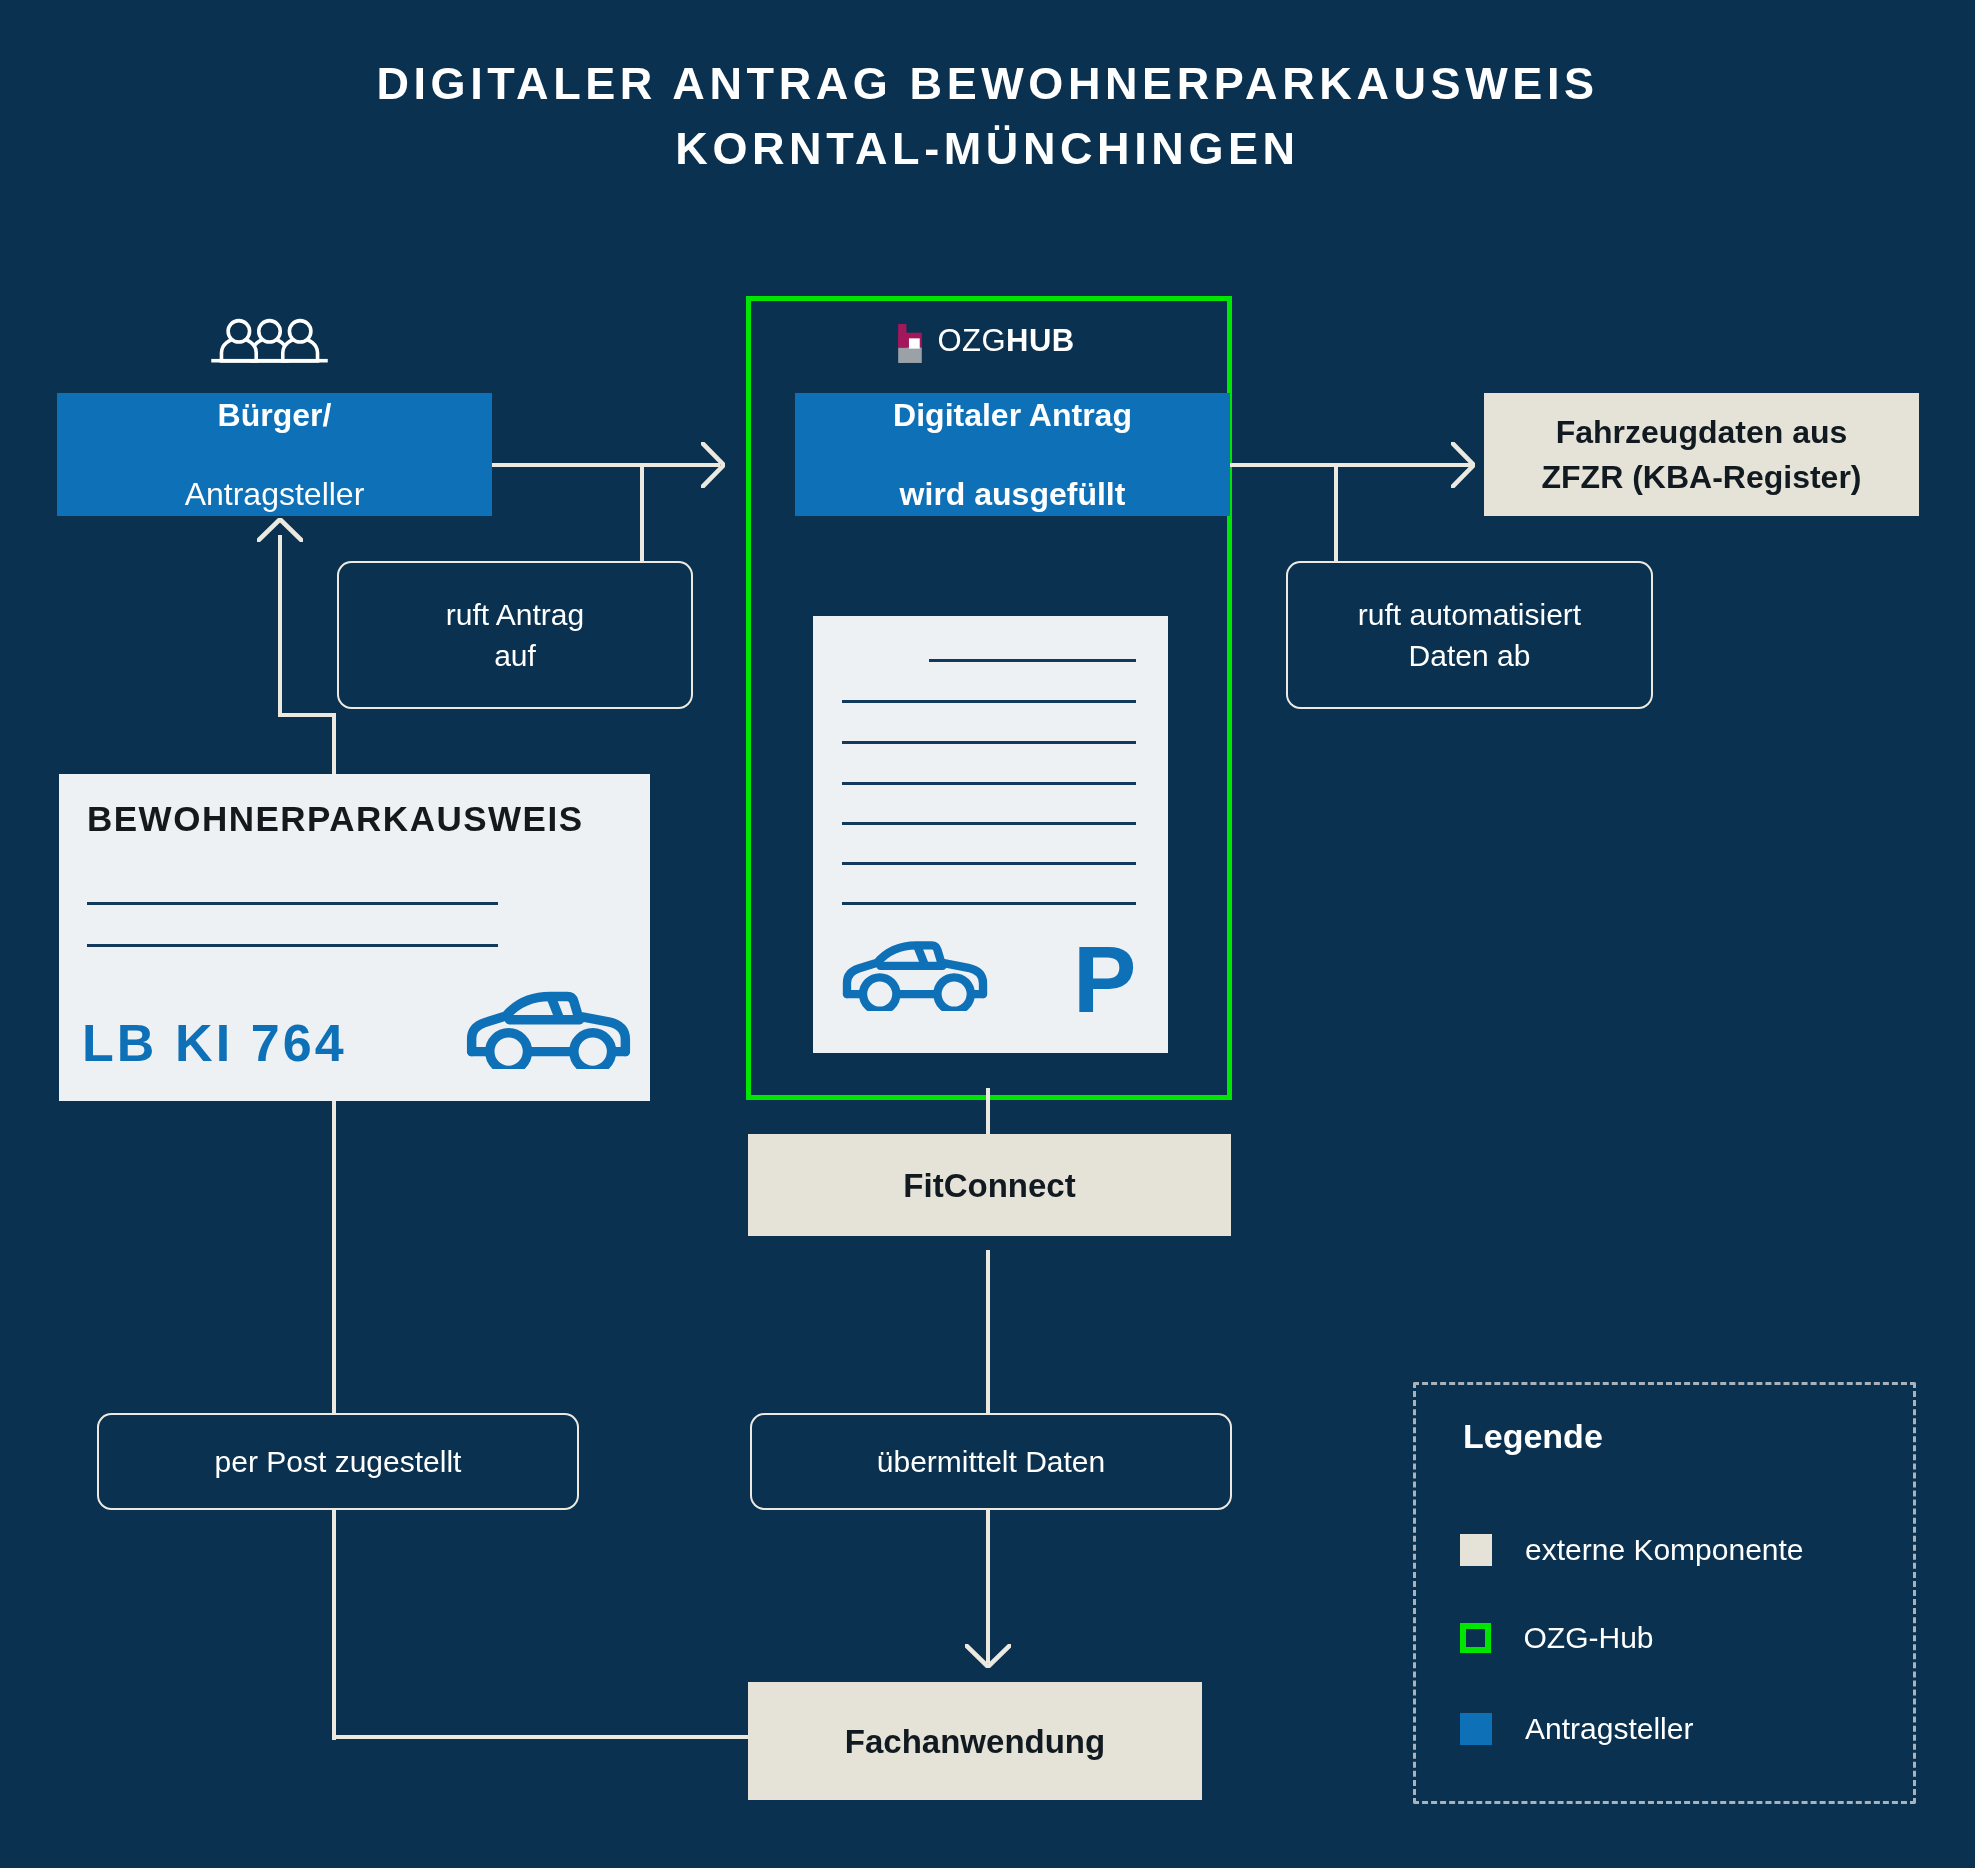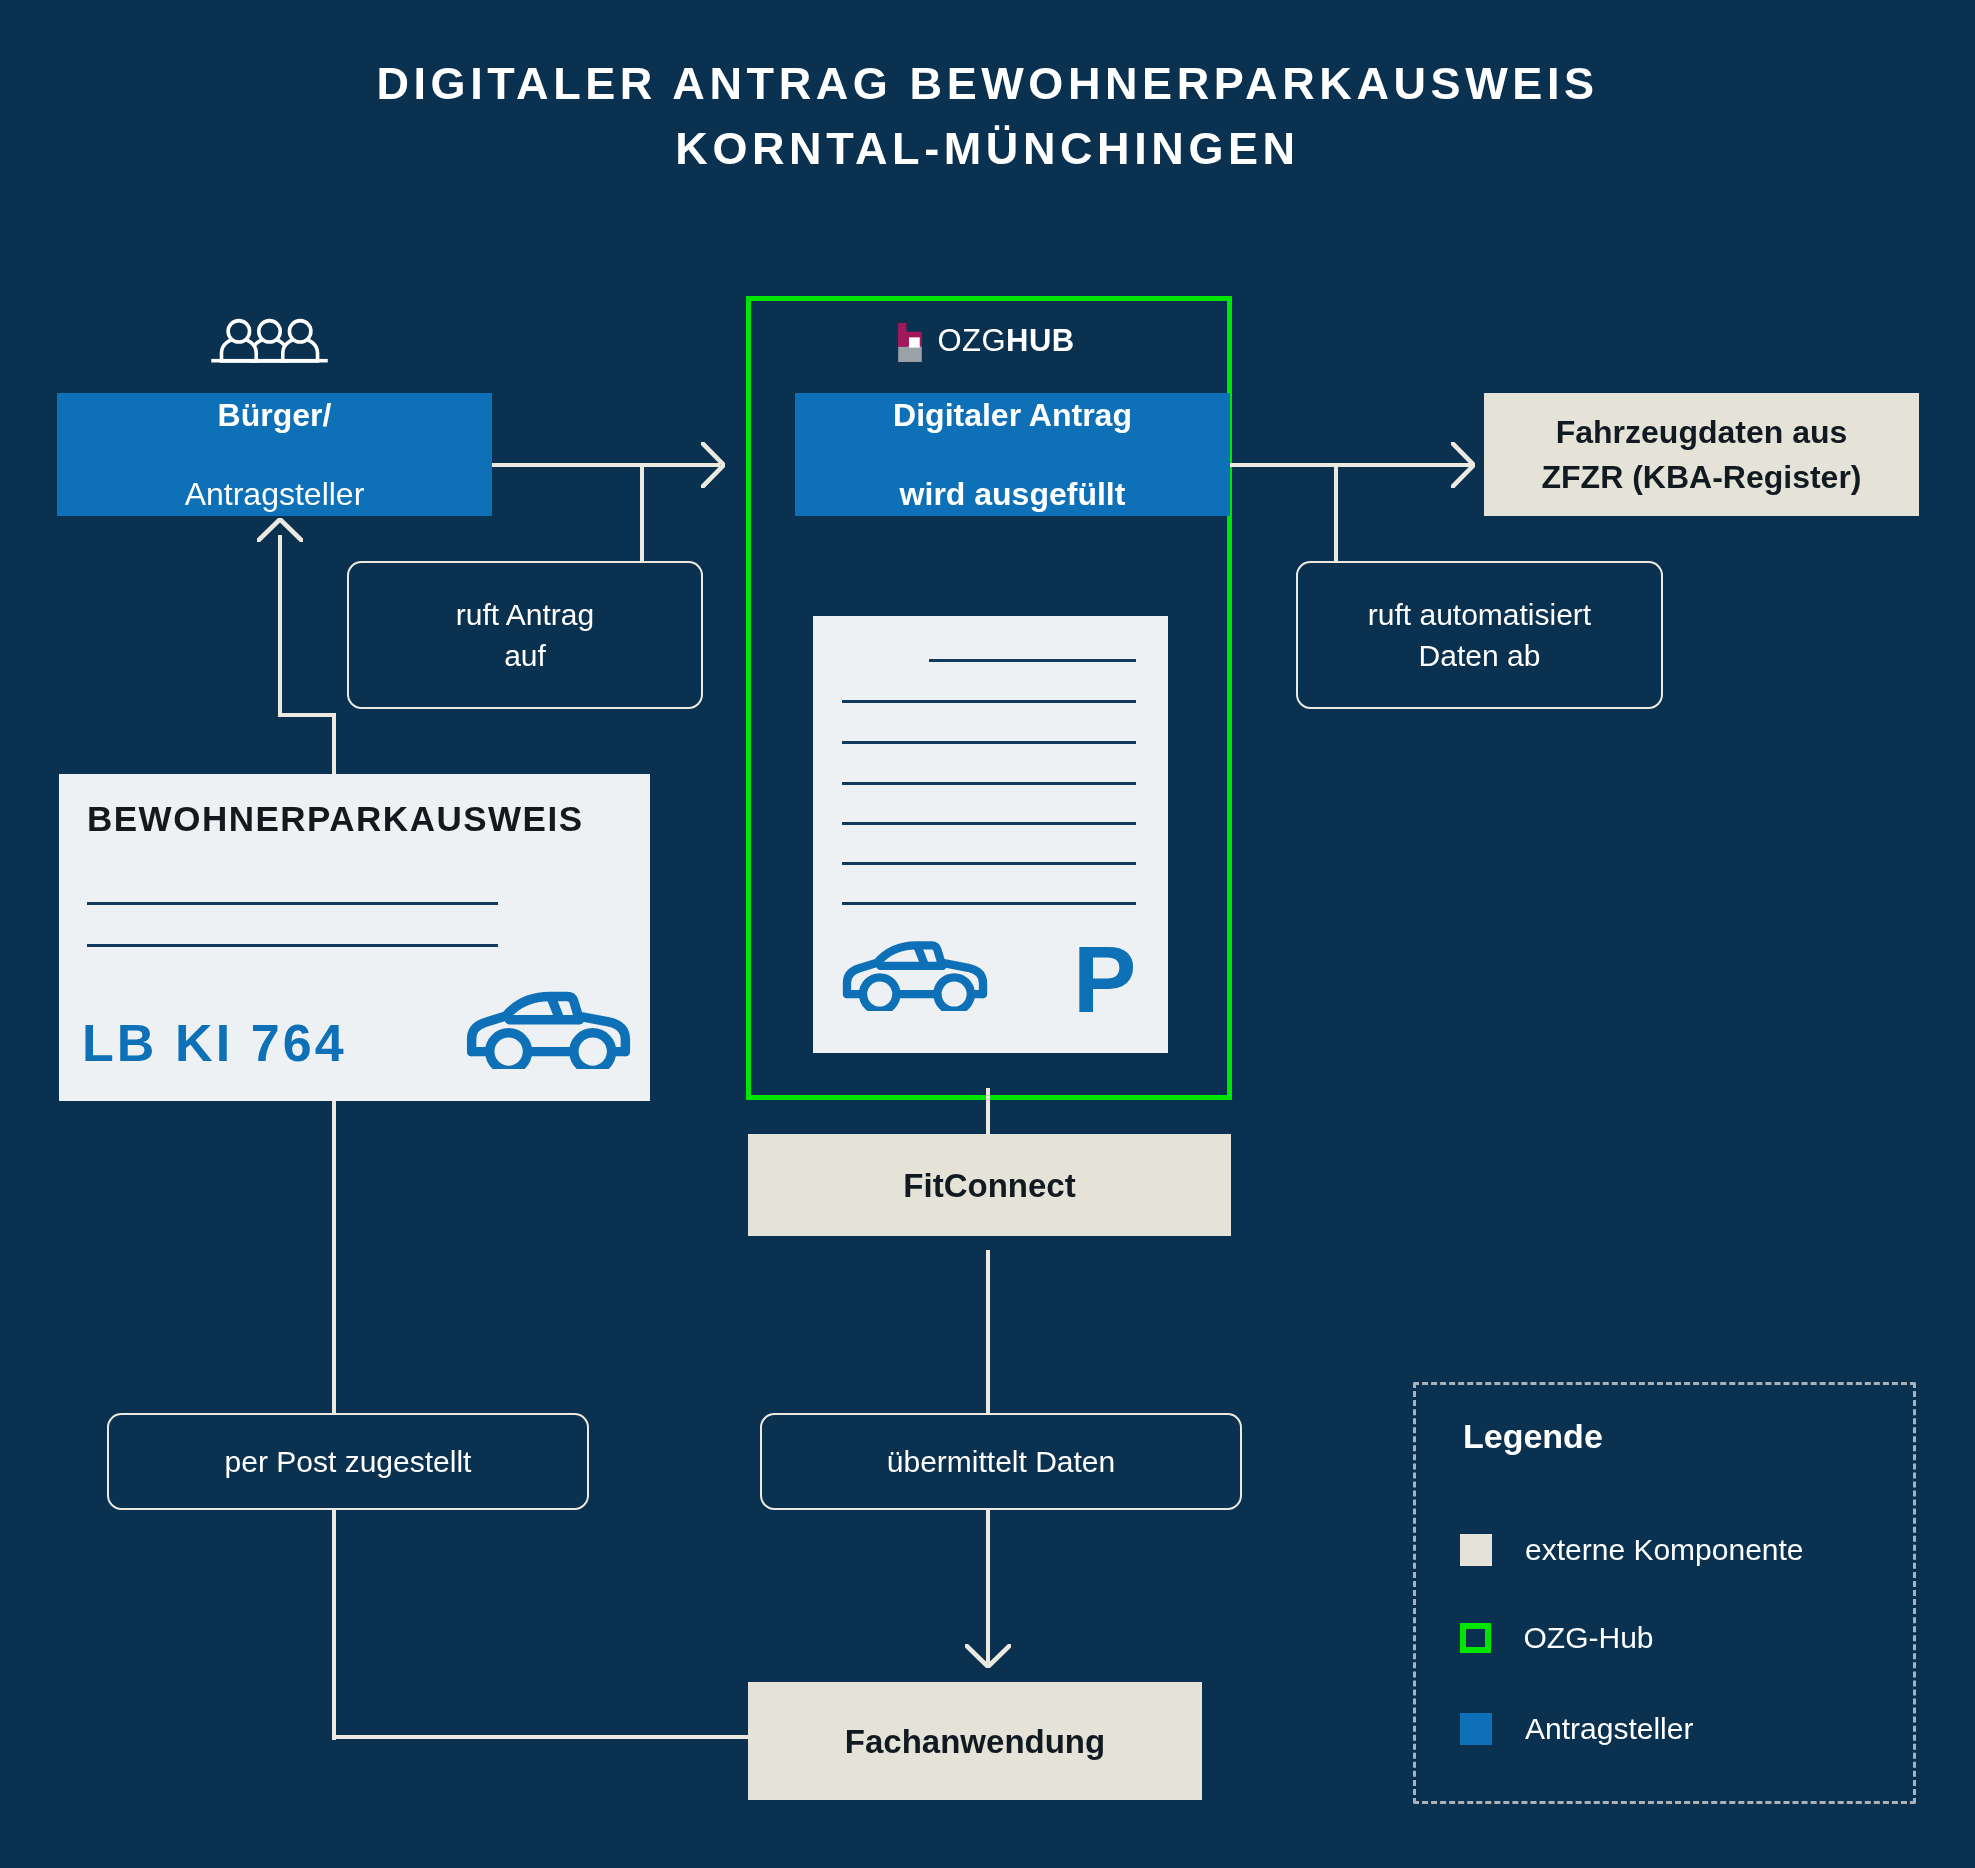--- a/index.html
+++ b/index.html
@@ -19,32 +19,32 @@
   .title{position:absolute;left:0;right:0;top:51px;text-align:center;color:#fff;
          font-weight:bold;font-size:45px;line-height:65px;letter-spacing:4.6px;}
 
   .bluebox{position:absolute;background:var(--blue);color:#fff;display:flex;flex-direction:column;
            justify-content:space-between;align-items:center;font-size:32px;line-height:44px;}
   .bluebox .b{font-weight:bold;}
   .beigebox{position:absolute;background:var(--beige);color:var(--ink);display:flex;flex-direction:column;
             justify-content:center;align-items:center;font-weight:bold;font-size:33px;line-height:45px;}
   .labelbox{position:absolute;border:2.6px solid var(--line);border-radius:14.4px;color:#fff;
             display:flex;flex-direction:column;justify-content:center;align-items:center;
-            font-size:30px;line-height:41px;background:var(--bg);margin-left:10px;}
+            font-size:30px;line-height:41px;background:var(--bg);}
   .greenbox{position:absolute;border:5.1px solid var(--green);background:transparent;}
 
   .whitebox{position:absolute;background:var(--paper);}
   .bp-title{position:absolute;left:28px;top:25px;font-weight:bold;font-size:35px;letter-spacing:1.5px;color:#15181c;}
   .bp-line{position:absolute;height:3.1px;background:var(--navyline);}
   .plate{position:absolute;left:23px;bottom:28px;font-weight:bold;font-size:52px;letter-spacing:3.1px;color:var(--blue);}
 
   .doc-line{position:absolute;height:3.1px;background:var(--navyline);}
   .p-letter{position:absolute;font-weight:bold;font-size:95px;color:var(--blue);}
 
-  .logo{position:absolute;display:flex;align-items:flex-start;gap:13.4px;}
+  .logo{position:absolute;display:flex;align-items:flex-end;gap:13.4px;}
   .logo .txt{color:#fff;font-size:31px;letter-spacing:0.5px;margin-bottom:5.1px;}
   .logo .txt .hub{font-weight:bold;}
 
   .legend{position:absolute;border:3.1px dashed var(--dash);border-radius:2.1px;color:#fff;}
   .legend-title{position:absolute;left:47px;top:32px;font-weight:bold;font-size:34px;}
   .legend-row{position:absolute;left:44px;display:flex;align-items:center;gap:33px;font-size:30px;}
   .sw{width:32px;height:32px;flex:0 0 auto;}
   .sw.beige{background:var(--beige);}
   .sw.green-outline{background:transparent;border:6.7px solid var(--green);width:18.5px;height:18.5px;}
   .sw.blue{background:var(--blue);}

